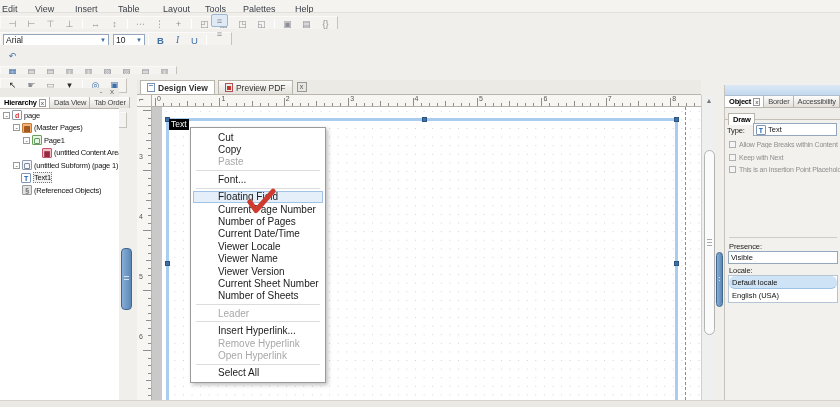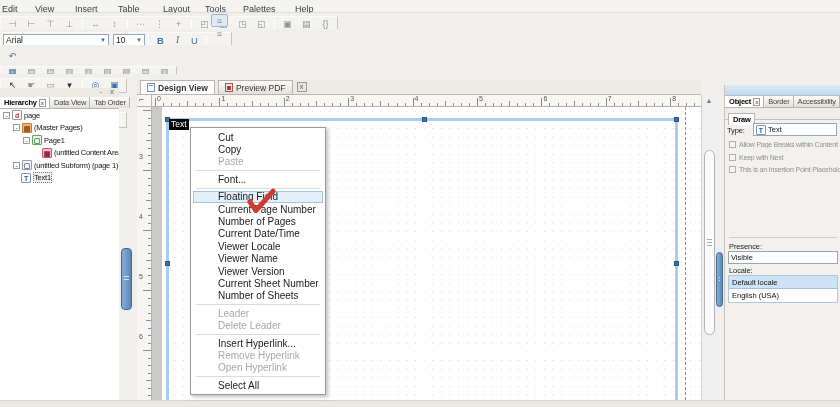--- a/index.html
+++ b/index.html
@@ -132,21 +132,21 @@
   .rp-label{position:absolute;font-size:7.5px;color:#222;letter-spacing:-0.1px;}
   .rp-combo{position:absolute;background:#fff;border:1px solid #94a7bc;font-size:7.5px;color:#111;
             display:flex;align-items:center;padding:0 2px;white-space:nowrap;overflow:hidden;}
   .rp-check{position:absolute;display:flex;align-items:center;font-size:7px;letter-spacing:-0.2px;
             color:#8f8f8f;white-space:nowrap;overflow:hidden;width:112px;}
   .rp-check .box{width:7px;height:7px;border:1px solid #b0b0b0;background:#f5f5f5;margin-right:3px;flex:0 0 auto;}
   #rp-sep{position:absolute;left:4px;top:152px;width:108px;height:1px;background:#cfccc5;}
   #rp-listbox{position:absolute;left:3px;top:190px;width:110px;height:28px;background:#fff;
               border:1px solid #b6c5d6;font-size:7.5px;}
   .lopt{height:13px;line-height:13px;padding-left:3px;color:#111;white-space:nowrap;}
-  .lopt.selected{background:#cfe3f7;border-bottom:1px solid #9fc2e4;}
+  .lopt.selected{background:#cfe3f7;border-bottom:1px solid #9fc2e4;border-radius:6px;}
 
   #bottomstrip{position:absolute;left:0;top:400px;width:840px;height:7px;background:#ebe9e4;
                border-top:1px solid #d6d3cc;}
 </style>
 </head>
 <body>
 
 <div id="app">
 
   <div id="menubar">
@@ -286,20 +286,25 @@
         </div>
         <div class="trow-item" style="padding-left: 13px;">
           <span class="expander">-</span>
           <span class="ticon ti-subform">▢</span>
           <span class="tlabel">(untitled Subform) (page 1)</span>
         </div>
         <div class="trow-item" style="padding-left: 12px;">
           <span style="width: 9px; flex: 0 0 auto;"></span>
           <span class="ticon ti-text">T</span>
           <span class="tlabel selected">Text1</span>
+        </div>
+        <div class="trow-item" style="padding-left: 13px;">
+          <span style="width: 9px; flex: 0 0 auto;"></span>
+          <span class="ticon ti-ref">§</span>
+          <span class="tlabel">(Referenced Objects)</span>
         </div>
       </div>
   </div>
   <div class="pill" style="left:121px;top:248px;width:11px;height:62px;">
       <span class="grip"></span>
     </div>
 
   <div id="designcol">
     <div id="dv-tabs">
       <span class="dtab active">
@@ -463,21 +468,20 @@
       <div class="cmi">Current Page Number</div>
       <div class="cmi">Number of Pages</div>
       <div class="cmi">Current Date/Time</div>
       <div class="cmi">Viewer Locale</div>
       <div class="cmi">Viewer Name</div>
       <div class="cmi">Viewer Version</div>
       <div class="cmi">Current Sheet Number</div>
       <div class="cmi">Number of Sheets</div>
       <div class="cmsep"></div>
       <div class="cmi disabled">Leader</div>
-      <div class="cmi disabled">Delete Leader</div>
       <div class="cmsep"></div>
       <div class="cmi">Insert Hyperlink...</div>
       <div class="cmi disabled">Remove Hyperlink</div>
       <div class="cmi disabled">Open Hyperlink</div>
       <div class="cmsep"></div>
       <div class="cmi">Select All</div>
     </div>
   <svg id="redcheck" width="30" height="30" viewBox="0 0 30 30">
     <path d="M4 17 L11 25 L26 4" fill="none" stroke="#cf3b2e" stroke-width="5" stroke-linecap="round" stroke-linejoin="round"></path>
   </svg>

